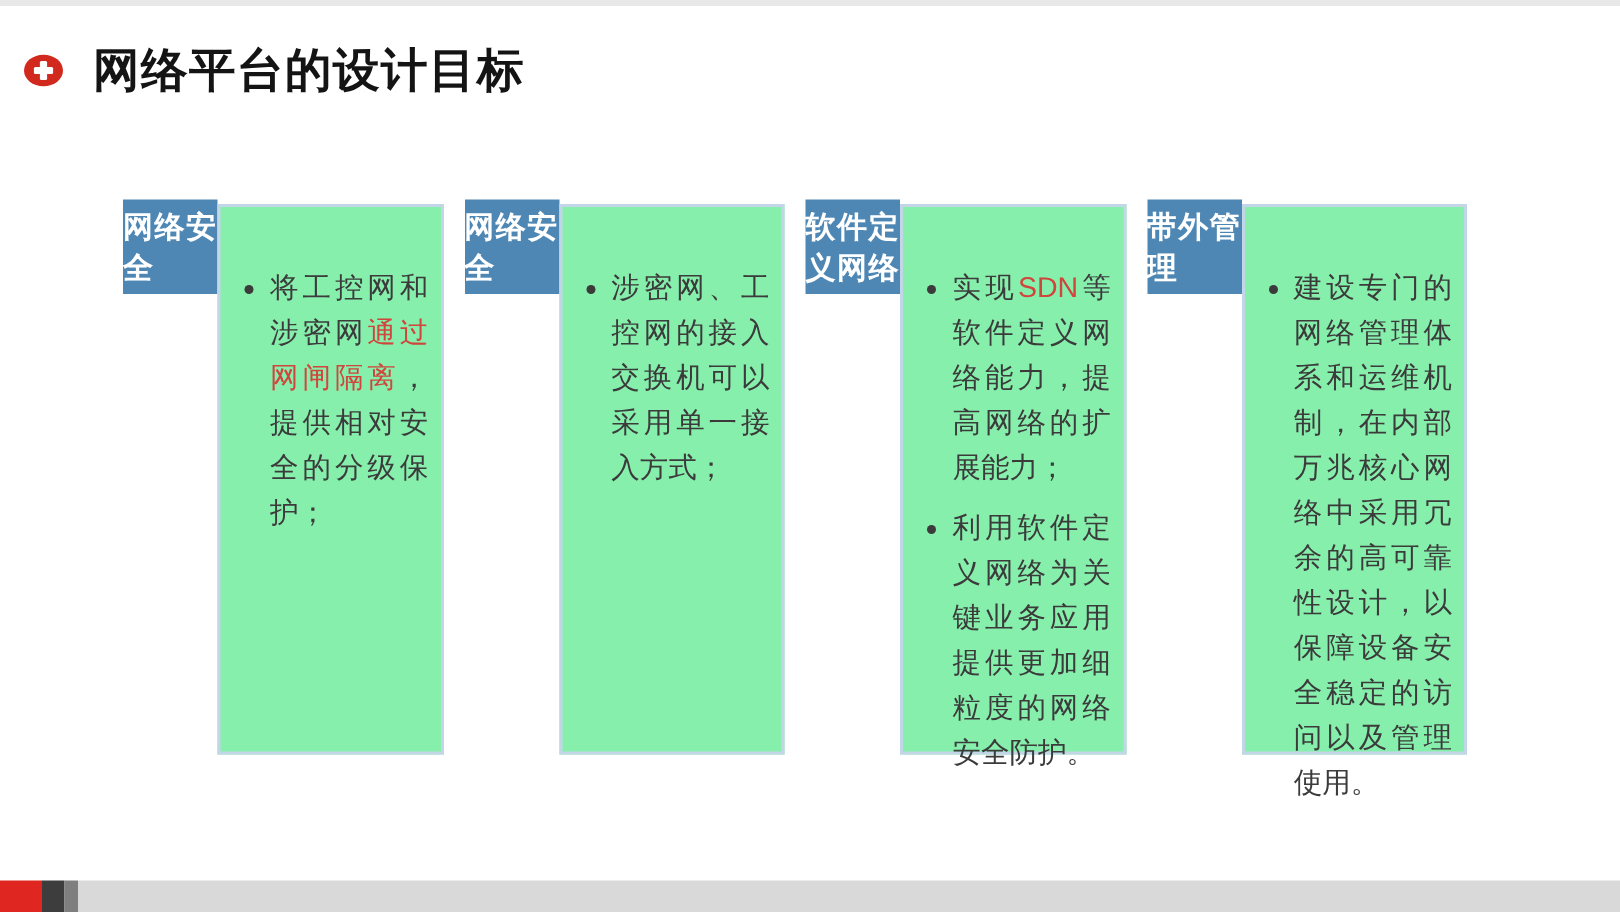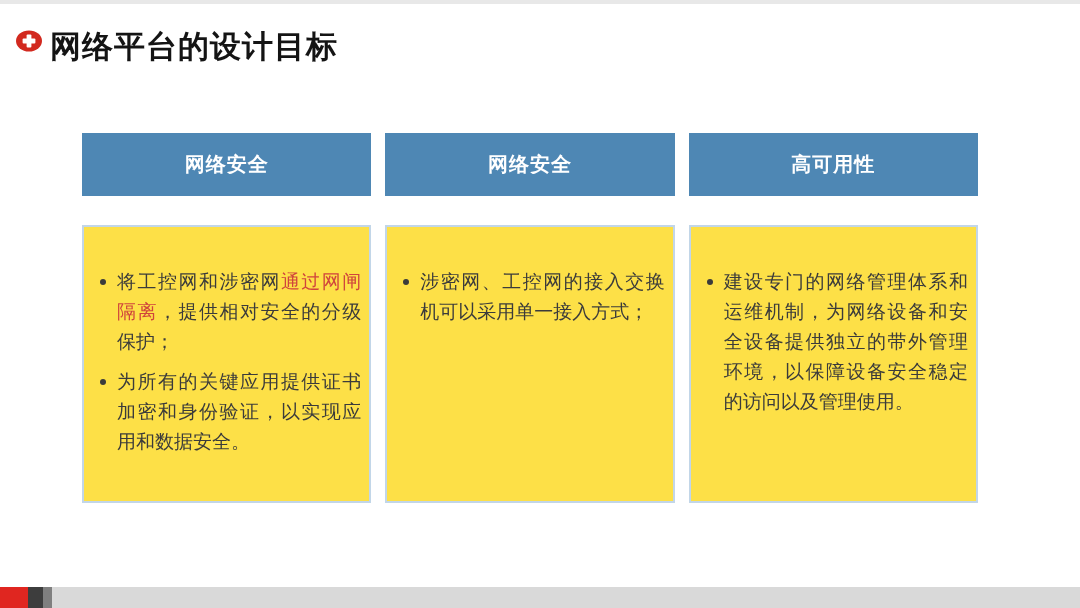--- a/index.html
+++ b/index.html
@@ -21,44 +21,44 @@
     background:#ffffff;
     position:relative;
     overflow:hidden;
   }
   .top-strip{
     position:absolute;top:0;left:0;width:1080px;height:4px;
     background:var(--top-strip);
   }
   .title-row{
     position:absolute;top:30px;left:16px;
-    display:flex;align-items:flex-start;gap:8px;
+    display:flex;align-items:center;gap:20px;
   }
   .plus-badge{display:inline-flex;width:26px;height:22px;}
   h1.page-title{
     font-size:31px;font-weight:bold;color:var(--title-black);
     letter-spacing:1px;line-height:1.1;
   }
   .cards{
     position:absolute;left:82px;top:133px;width:896px;height:370px;
     display:flex;gap:14px;
   }
   .card{
-    flex:1 1 0;display:flex;flex-direction:column;gap:26px;
+    flex:1 1 0;display:flex;flex-direction:row;
   }
   .card-header{
     height:63px;flex:0 0 63px;
     background:var(--header-blue);
     color:#ffffff;font-size:20px;font-weight:bold;
     display:flex;align-items:center;justify-content:center;
     letter-spacing:1px;
   }
   .card-body{
     margin-top:3px;flex:1 1 auto;
-    background:#fde047;
+    background:#86efac;
     border:2px solid var(--card-border);
     padding:40px 8px 10px 12px;
   }
   ul.bullets{list-style:none;}
   ul.bullets li{
     position:relative;
     padding-left:21px;
     font-size:19px;line-height:30px;color:var(--text-dark);
     text-align:justify;
   }
@@ -94,40 +94,48 @@
   </span>
   <h1 class="page-title">网络平台的设计目标</h1>
 </div>
 
 <div class="cards" id="cards">
   <div class="card">
     <div class="card-header">网络安全</div>
     <div class="card-body">
       <ul class="bullets">
           <li><span>将工控网和涉密网</span><span class="hl">通过网闸隔离</span><span>，提供相对安全的分级保护；</span></li>
-          <li><span>为所有的关键应用提供证书加密和身份验证，以实现应用和数据安全。</span></li>
         </ul>
     </div>
   </div>
 
   <div class="card">
     <div class="card-header">网络安全</div>
     <div class="card-body">
       <ul class="bullets">
           <li><span>涉密网、工控网的接入交换机可以采用单一接入方式；</span></li>
         </ul>
     </div>
   </div>
 
+  <div class="card">
+    <div class="card-header">软件定义网络</div>
+    <div class="card-body">
+      <ul class="bullets">
+          <li><span>实现</span><span class="hl">SDN</span><span>等软件定义网络能力，提高网络的扩展能力；</span></li>
+          <li><span>利用软件定义网络为关键业务应用提供更加细粒度的网络安全防护。</span></li>
+        </ul>
+    </div>
+  </div>
 
   <div class="card">
-    <div class="card-header">高可用性</div>
+    <div class="card-header">带外管理</div>
     <div class="card-body">
       <ul class="bullets">
-          <li><span>建设专门的网络管理体系和运维机制，为网络设备和安全设备提供独立的带外管理环境，以保障设备安全稳定的访问以及管理使用。</span></li>
+          <li><span>建设专门的网络管理体系和运维机制，在内部万兆核心网络中采用冗余的高可靠性设计，以保障设备安全稳定的访问以及管理使用。</span></li>
         </ul>
     </div>
   </div>
 </div>
 
 <div class="footer-bar">
   <span class="fb-red"></span>
   <span class="fb-dark"></span>
   <span class="fb-mid"></span>
   <span class="fb-light"></span>

